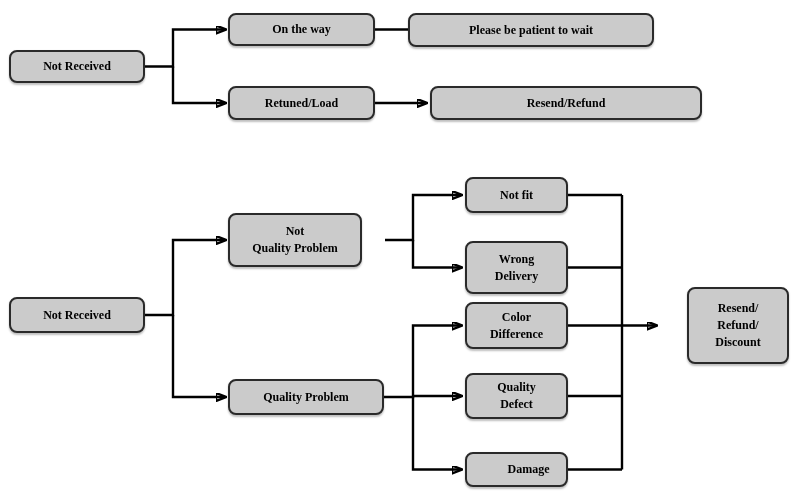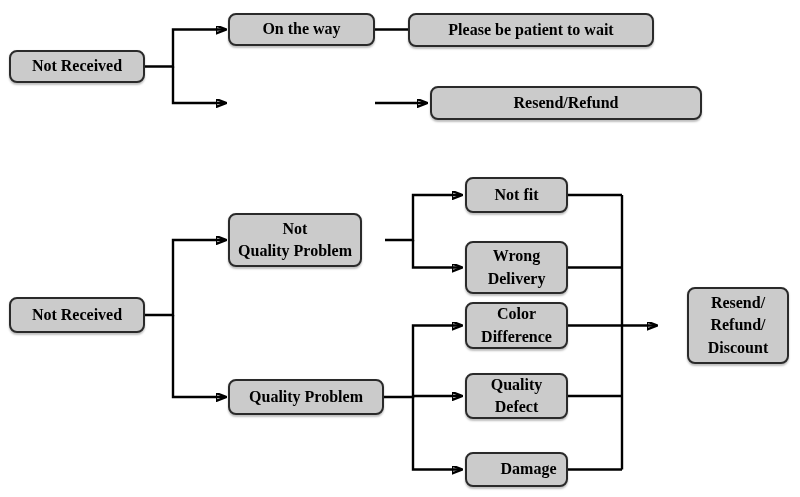--- a/index.html
+++ b/index.html
@@ -28,21 +28,21 @@
     display: flex;
     align-items: center;
     justify-content: center;
     text-align: center;
     background: var(--node-fill, #cbcbcb);
     border: 2.5px solid var(--node-border, #2a2a2a);
     border-radius: 8px;
     box-shadow: 0 1.5px 2px rgba(0,0,0,0.25);
     color: var(--text, #000000);
     font-weight: bold;
-    font-size: 16px;
+    font-size: 12px;
     line-height: 1.4;
     white-space: pre-line;
   }
 </style>
 </head>
 <body>
 
 <div class="canvas">
 
   <svg class="connectors" viewBox="0 0 800 497" aria-hidden="true">
@@ -71,20 +71,21 @@
     <path d="M568,267.5 H622"></path>
     <path d="M568,396 H622"></path>
     <path d="M568,469.5 H622"></path>
     <path d="M622,195 V469.5"></path>
     <path d="M568,325.5 H656" marker-end="url(#arrow)"></path>
   </svg>
 
   <div class="node" style="left:9px; top:50px; width:136px; height:33px;">Not Received</div>
   <div class="node" style="left:228px; top:13px; width:147px; height:33px;">On the way</div>
   <div class="node" style="left:408px; top:13px; width:246px; height:34px;">Please be patient to wait</div>
+  <div class="node" style="left:228px; top:86px; width:147px; height:34px;">Retuned/Load</div>
   <div class="node" style="left:430px; top:86px; width:272px; height:34px;">Resend/Refund</div>
 
   <div class="node" style="left:9px; top:297px; width:136px; height:36px;">Not Received</div>
   <div class="node" style="left:228px; top:213px; width:134px; height:54px;">Not
 Quality Problem</div>
   <div class="node" style="left:228px; top:379px; width:156px; height:36px;">Quality Problem</div>
   <div class="node" style="left:465px; top:177px; width:103px; height:36px;text-align:right;">Not fit</div>
   <div class="node" style="left:465px; top:241px; width:103px; height:53px;">Wrong
 Delivery</div>
   <div class="node" style="left:465px; top:302px; width:103px; height:47px;">Color

